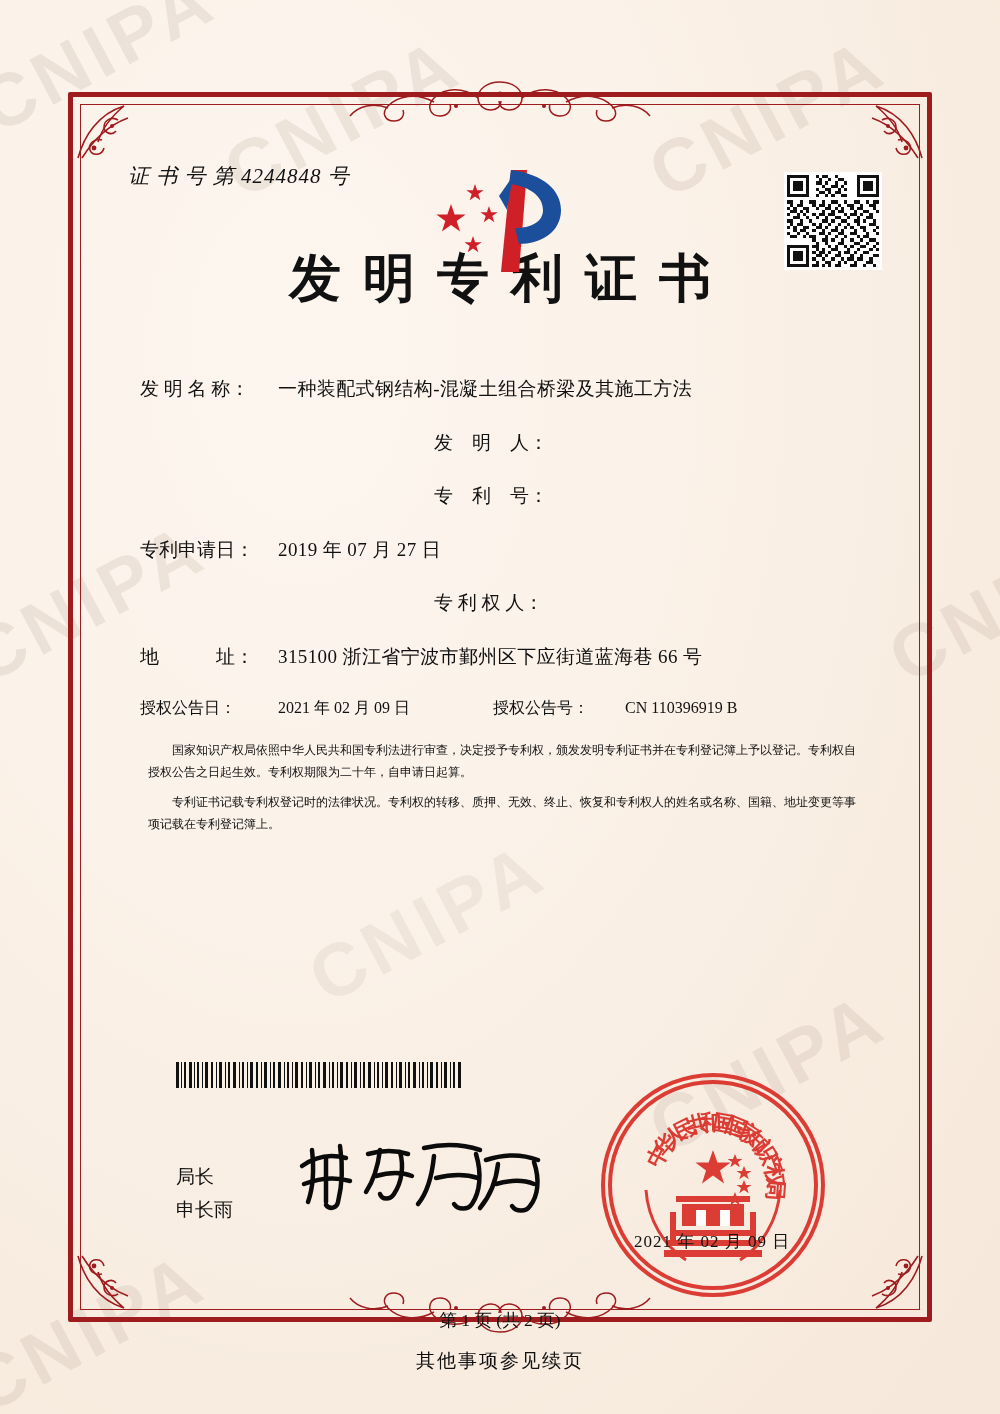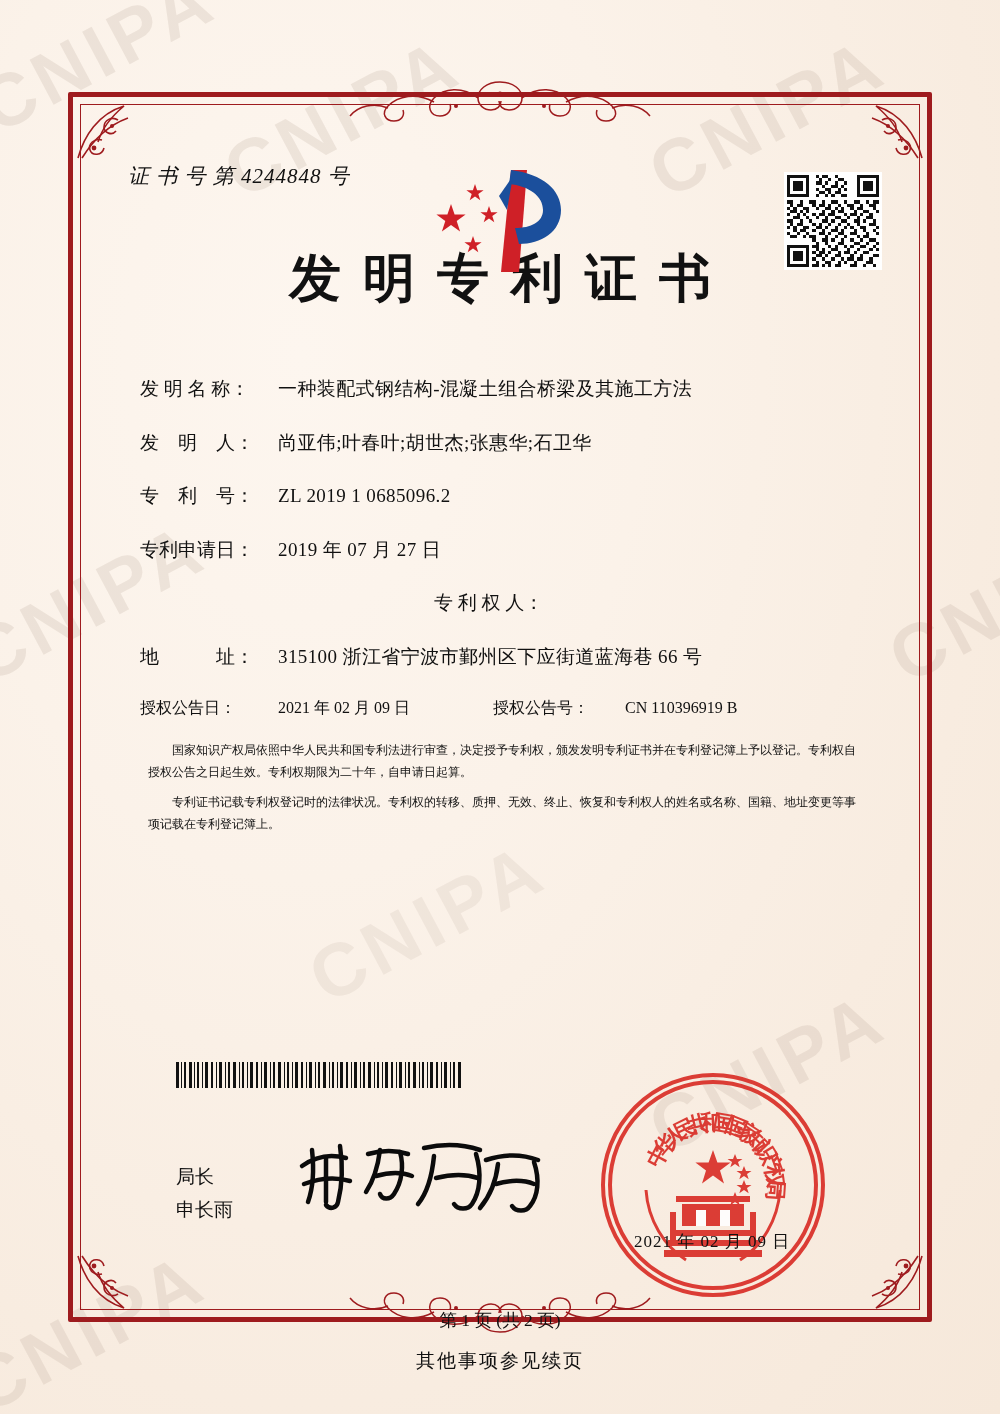--- a/index.html
+++ b/index.html
@@ -577,26 +577,24 @@
 
     <div class="fields">
 
       <div class="field">
         <span class="lbl">发 明 名 称：</span>
         <span class="val">一种装配式钢结构-混凝土组合桥梁及其施工方法</span>
       </div>
 
       <div class="field">
         <span class="lbl">发　明　人：</span>
-        <span class="val">尚亚伟;叶春叶;胡世杰;张惠华;石卫华</span>
       </div>
 
       <div class="field">
         <span class="lbl">专　利　号：</span>
-        <span class="val">ZL 2019 1 0685096.2</span>
       </div>
 
       <div class="field">
         <span class="lbl">专利申请日：</span>
         <span class="val">2019 年 07 月 27 日</span>
       </div>
 
       <div class="field">
         <span class="lbl">专 利 权 人：</span>
       </div>

